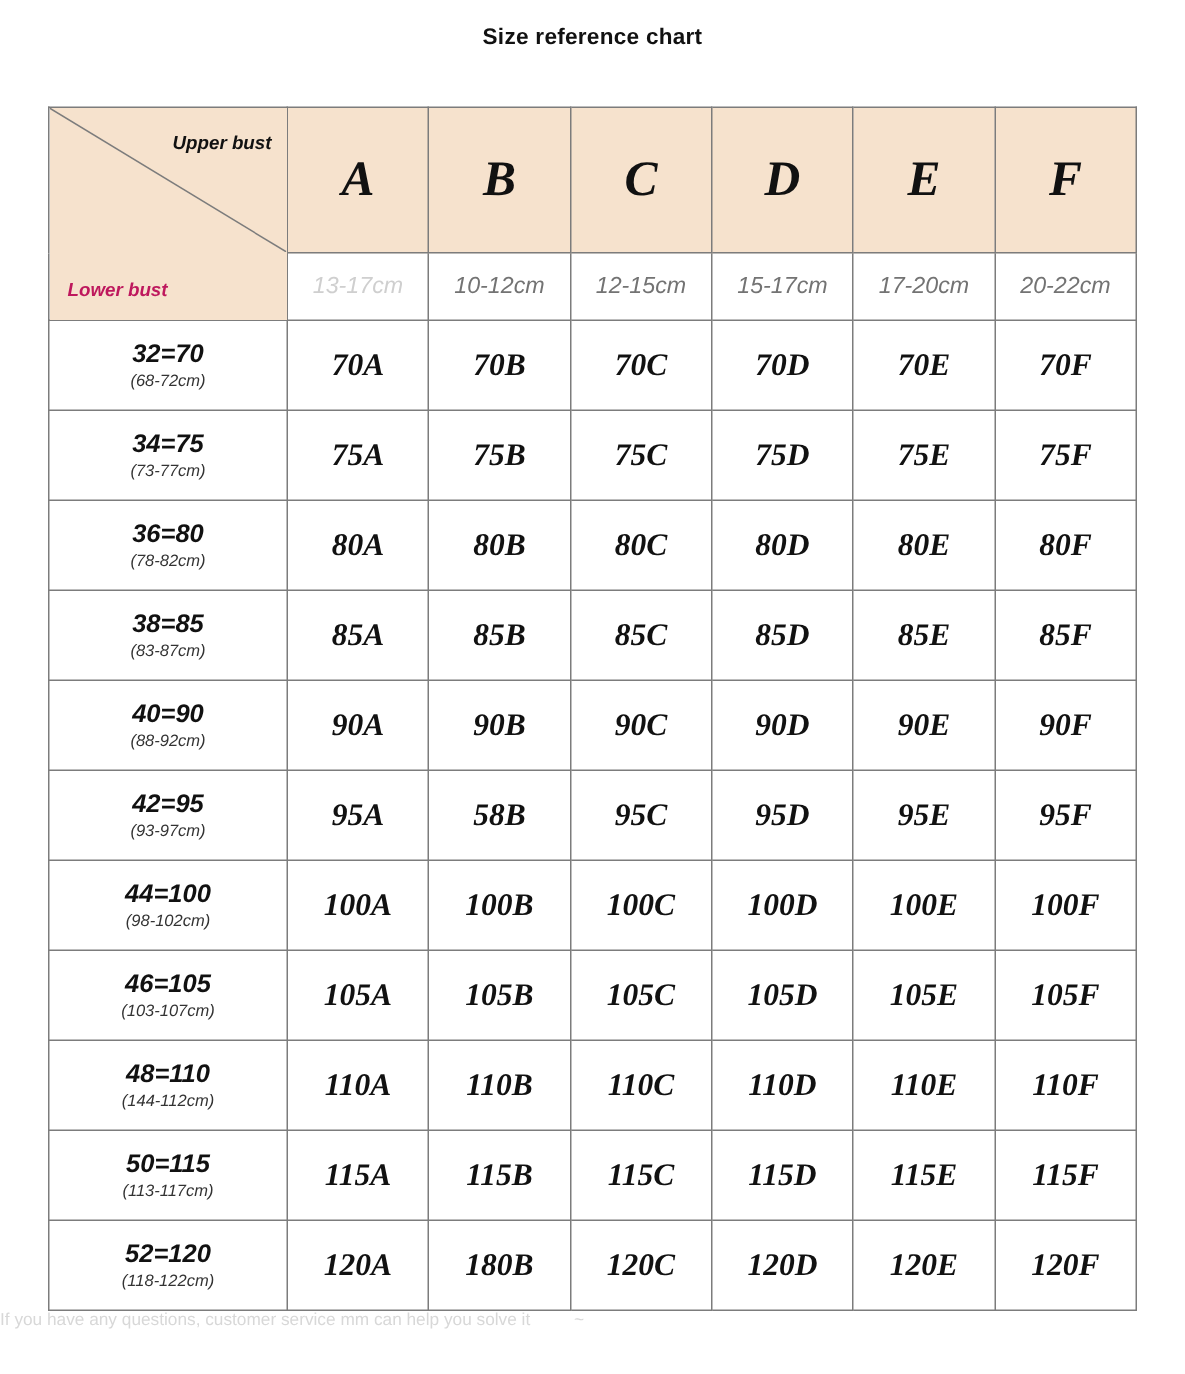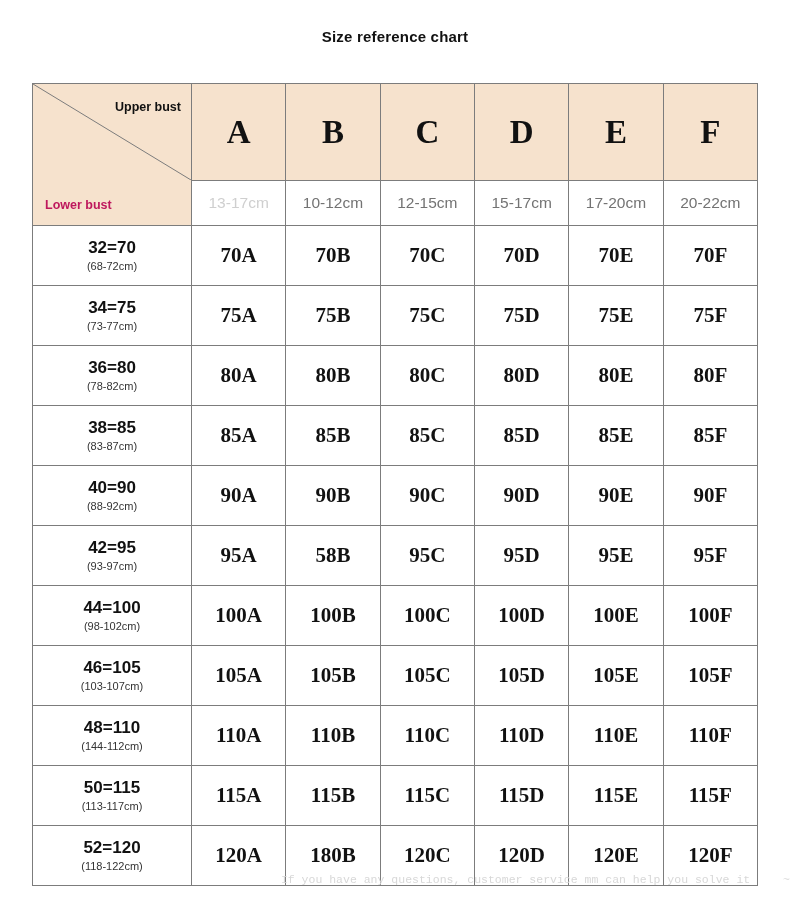--- a/index.html
+++ b/index.html
@@ -13,26 +13,27 @@
     font-family: "Liberation Sans", sans-serif;
     color: #1a1a1a;
     position: relative;
     overflow: hidden;
   }
   .page-title {
     text-align: center;
     font-size: 15px;
     font-weight: bold;
     color: #111111;
-    padding-top: 28px;
+    padding-top: 16px;
     letter-spacing: 0.2px;
   }
   .chart-wrap {
     margin: 38px auto 0 auto;
     width: 726px;
+    font-style: italic;
   }
   table.size-chart {
     border-collapse: collapse;
     width: 726px;
     table-layout: fixed;
   }
   table.size-chart td, table.size-chart th {
     border: 1px solid #7c7c7c;
     text-align: center;
     vertical-align: middle;
@@ -109,24 +110,23 @@
     font-size: 21px;
     font-weight: bold;
     color: #111;
     font-family: "Liberation Serif", serif;
   }
   .footer-note {
     position: absolute;
     left: 0;
     right: 0;
     bottom: 30px;
-    text-align: right;
+    text-align: left;
     font-size: 11.5px;
     color: #d8d8d8;
-    font-family: Liberation Mono, monospace;
   }
   .footer-note .tilde {
     margin-left: 26px;
     color: #d8d8d8;
   }
 </style>
 </head>
 <body>
 
 <div class="page-title">Size reference chart</div>

